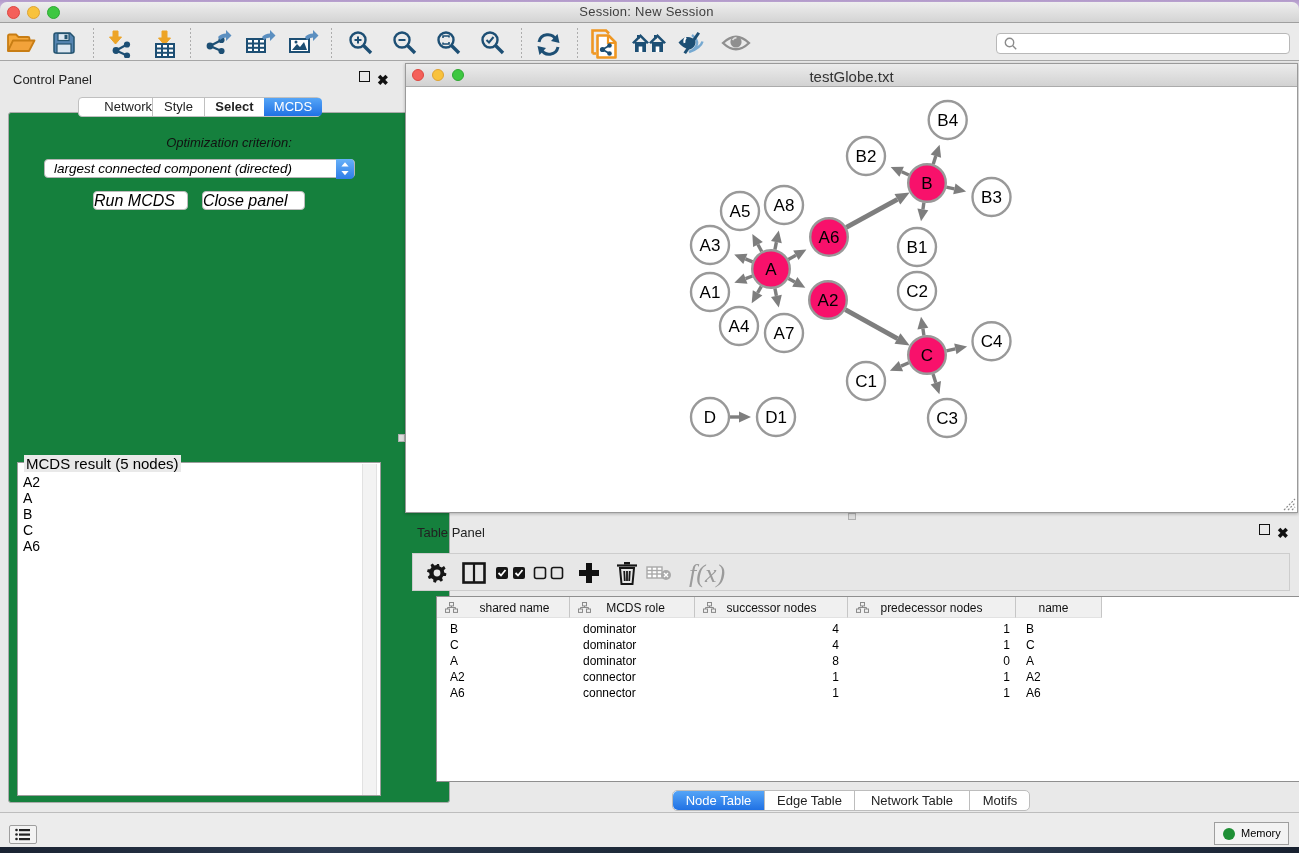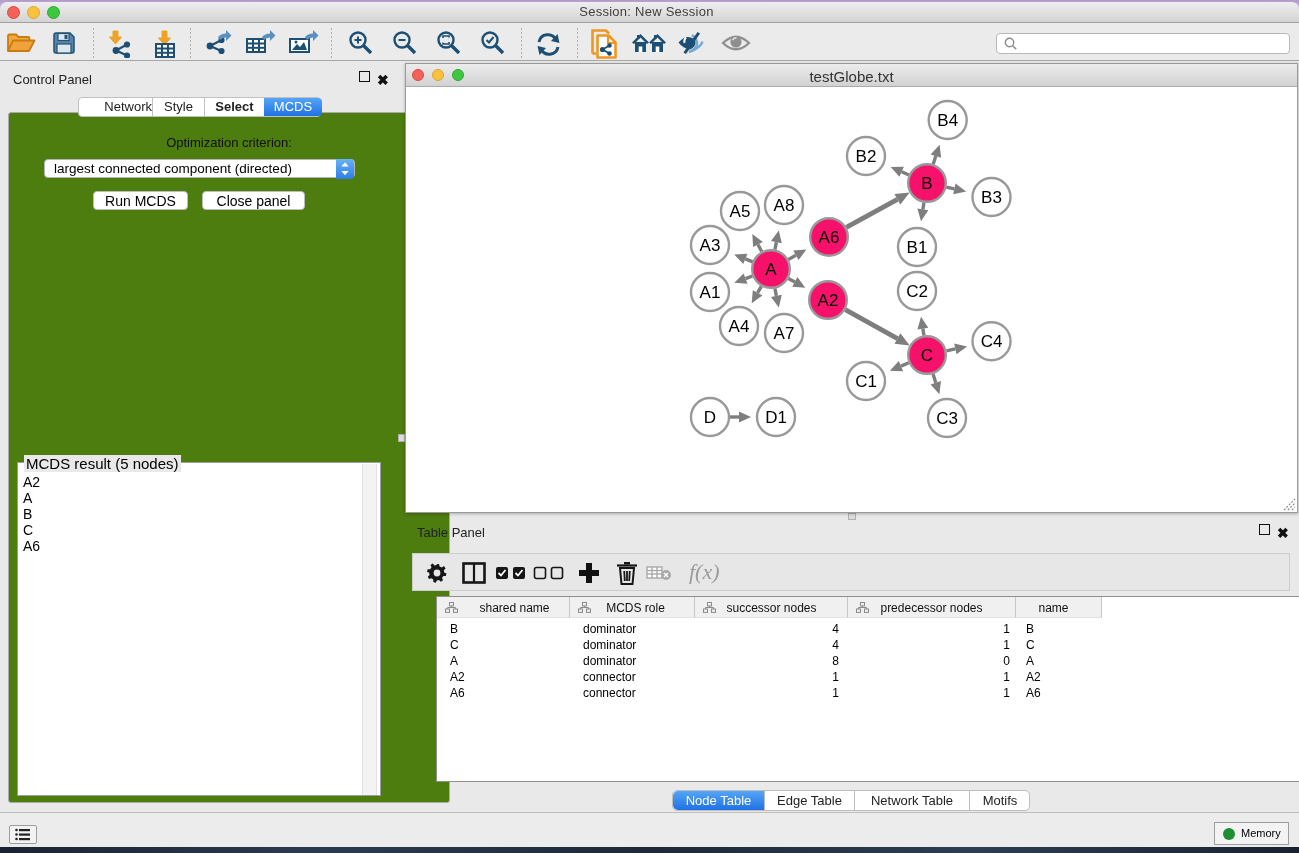--- a/index.html
+++ b/index.html
@@ -21,30 +21,30 @@
   background-size:1px 4px; }
 #searchbox { left:996px; top:10px; width:294px; height:21px; background:#fff;
   border:1px solid #b8b8b8; border-radius:4px; }
 
 #cp-title { left:13px; top:72px; font-size:13px; color:#222; }
 .winbtn { font-size:12px; color:#111; top:72px; }
 #cp-tabs { left:78px; top:97px; width:243px; height:20px; border:1px solid #c0c0c0;
   border-radius:4px; background:#fff; }
 .tab { position:absolute; top:0; height:18px; font-size:13px; color:#222;
   text-align:center; line-height:18px; }
-#cp-box { left:8px; top:112px; width:442px; height:691px; background:#4d7c0f;
-  border:1px solid #ababab; border-radius:3px; }
+#cp-box { left:8px; top:112px; width:442px; height:691px; background:#15803d;
+  border:1px solid #ababab; border-radius:3px;font-style:italic; }
 #opt-label { left:0; top:22px; width:100%; text-align:center; font-size:13px; color:#111; }
 #dropdown { left:35px; top:46px; width:311px; height:19px; background:#fff;
   border:1px solid #b4b4b4; border-radius:4px; }
 #dropdown span.txt { position:absolute; left:9px; top:1px; font-size:13.5px; color:#000; }
 #dd-btn { position:absolute; right:0px; top:-1px; width:18px; height:20px;
   background:linear-gradient(#67b1f8,#2e7de8); border-radius:0 4px 4px 0; }
 .btn { position:absolute; background:#fff; border:1px solid #bcbcbc; border-radius:4px;
-  font-size:14px; color:#000; text-align:center; }
+  font-size:16px; color:#000; text-align:left; }
 #fs-border { left:17px; top:462px; width:364px; height:334px; border:1px solid #9d9d9d;
   background:#fff; }
 #fs-legend { left:24px; top:455px; font-size:15px; color:#000; background:#e9e9e9; padding:0 2px;text-align:right; }
 #mcds-list { position:absolute; left:1px; top:1px; width:346px; height:331px; background:#fff;
   font-size:14px; color:#000; padding-top:10px; }
 #mcds-list .row { padding-left:4px; height:16px; line-height:16px; }
 #mcds-sb { position:absolute; right:3px; top:1px; width:15px; height:331px; background:#f3f3f3;
   border-left:1px solid #e2e2e2; border-right:1px solid #e2e2e2; }
 
 #netwin { left:405px; top:63px; width:893px; height:450px; background:#fff;
@@ -386,21 +386,21 @@
   <g stroke="#a9a9a9" stroke-width="1.4">
         <rect x="1" y="1" width="15" height="11" fill="#fff"></rect>
   <line x1="1" y1="4.5" x2="16" y2="4.5"></line>
         <line x1="1" y1="8" x2="16" y2="8"></line>
   <line x1="6" y1="1" x2="6" y2="12"></line>
         <line x1="11" y1="1" x2="11" y2="12"></line>
       </g>
   <circle cx="20" cy="9" r="5" fill="#a9a9a9"></circle>
   <path d="M18 7 L22 11 M22 7 L18 11" stroke="#fff" stroke-width="1.4"></path>
 </svg>
-<div style="position:absolute;left:276px;top:5px;font-family:'Liberation Serif',serif;font-style:italic;font-size:22px;color:#9b9b9b;">f(x)</div>
+<div style="position:absolute;left:276px;top:5px;font-family:'Liberation Serif',serif;font-style:italic;font-size:26px;color:#9b9b9b;">f(x)</div>
 </div>
 <div class="abs" id="tp-table">
   <div class="th" style="left:0px; width:133px;">
       <svg style="position:absolute;left:8px;top:5px;" width="13" height="11" viewBox="0 0 13 11">
 <rect x="4.5" y="0.5" width="4" height="3.4" fill="none" stroke="#8a8a8a" stroke-width="1"></rect>
 <rect x="0.5" y="7" width="4" height="3.4" fill="none" stroke="#8a8a8a" stroke-width="1"></rect>
 <rect x="8.5" y="7" width="4" height="3.4" fill="none" stroke="#8a8a8a" stroke-width="1"></rect>
 <path d="M6.5 4 L6.5 5.5 M2.5 7 L2.5 5.5 L10.5 5.5 L10.5 7" fill="none" stroke="#8a8a8a" stroke-width="1"></path>
 </svg>
       <div class="lbl" style="left:22px;width:111px;">shared name</div>

